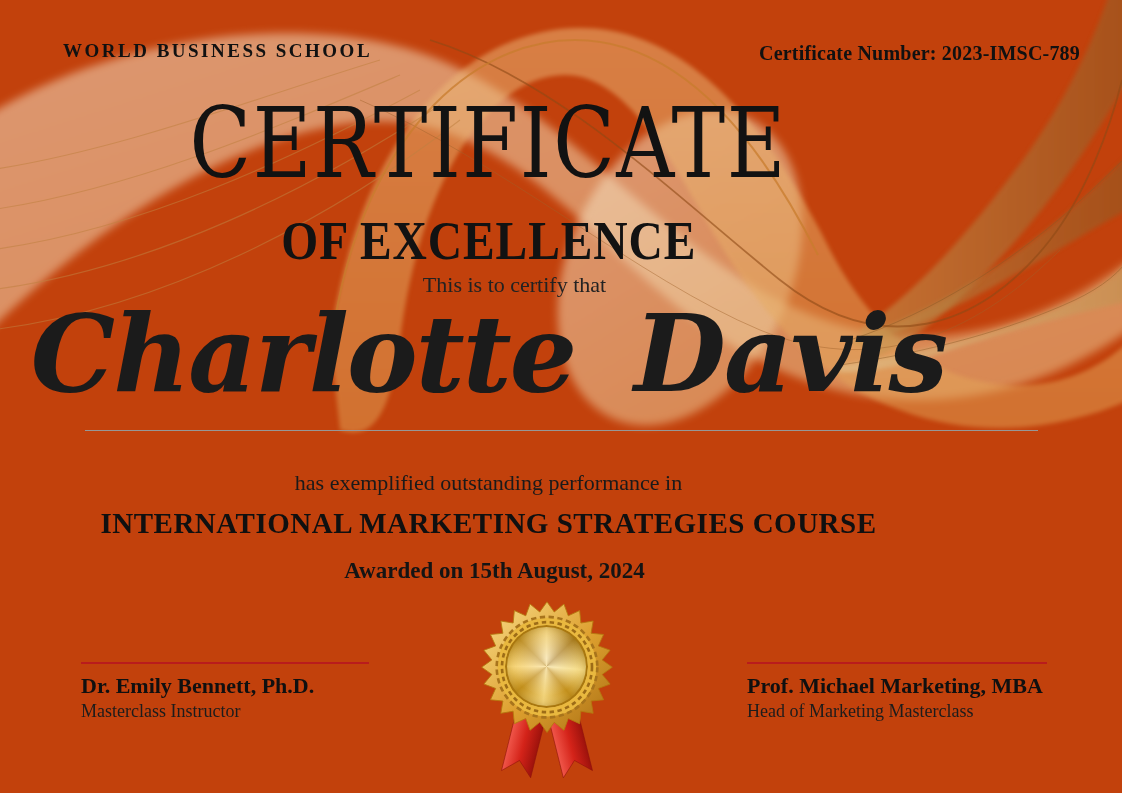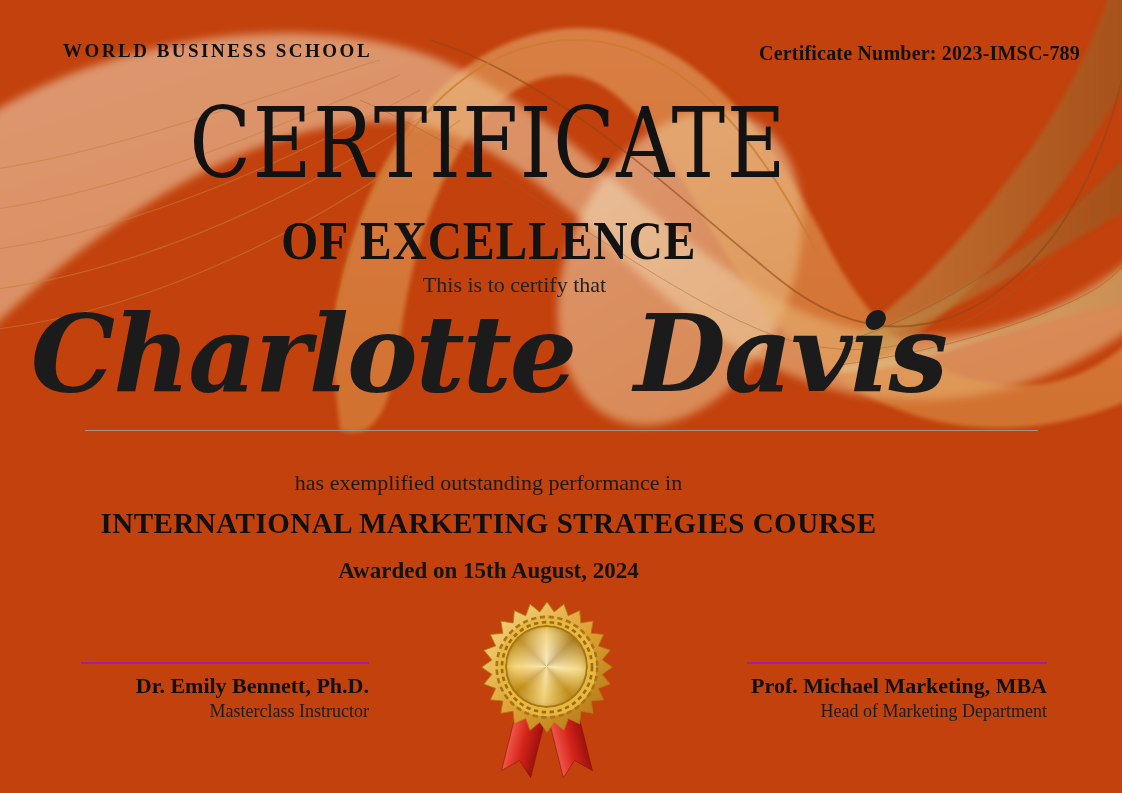--- a/index.html
+++ b/index.html
@@ -47,23 +47,23 @@
     font-size:106px;line-height:1.25;
     word-spacing:24px;letter-spacing:-2px;
     color:#1b1b1b;
   }
   .recipient-underline{
     left:85px;top:430px;width:953px;height:0;
     border-top:1px solid #979797;
   }
   .statement{top:470px;font-size:22px;color:#1a1a1a;}
   .course-name{top:507px;font-size:29px;font-weight:700;letter-spacing:.5px;color:#101010;}
-  .award-line{top:558px;font-size:23px;font-weight:700;color:#141414;}
-
-  .signature{top:662px;border-top:2px solid #a21caf;text-align:right;}
+  .award-line{top:558px;font-size:23px;font-weight:700;color:#141414;padding-left:6px;}
+
+  .signature{top:662px;border-top:2px solid #b91c1c;text-align:left;}
   .signature.sig-left{left:81px;width:288px;}
   .signature.sig-right{left:747px;width:300px;}
   .sig-name{margin-top:9px;font-size:22px;font-weight:700;color:#101010;}
   .sig-title{margin-top:2px;font-size:18px;color:#1c1c1c;}
 
   .medal{left:472px;top:592px;width:150px;height:192px;}
   .medal svg{position:absolute;left:0;top:0;width:150px;height:190px;}
   .medal-disc{
     position:absolute;left:33px;top:33px;width:83px;height:83px;
     border-radius:50%;
@@ -158,21 +158,21 @@
   <div class="layer center-line course-name">INTERNATIONAL MARKETING STRATEGIES COURSE</div>
   <div class="layer center-line award-line">Awarded on 15th August, 2024</div>
 
   <div class="layer signature sig-left">
     <div class="sig-name">Dr. Emily Bennett, Ph.D.</div>
     <div class="sig-title">Masterclass Instructor</div>
   </div>
 
   <div class="layer signature sig-right">
     <div class="sig-name">Prof. Michael Marketing, MBA</div>
-    <div class="sig-title">Head of Marketing Department</div>
+    <div class="sig-title">Head of Marketing Masterclass</div>
   </div>
 
   <div class="layer medal">
     <svg viewBox="0 0 170 215" aria-hidden="true">
       <defs>
         <linearGradient id="goldGrad" x1="0" y1="0" x2="1" y2="1">
           <stop offset="0" stop-color="#f9dd8a"></stop>
           <stop offset=".55" stop-color="#dd9f2e"></stop>
           <stop offset="1" stop-color="#a86f14"></stop>
         </linearGradient>

